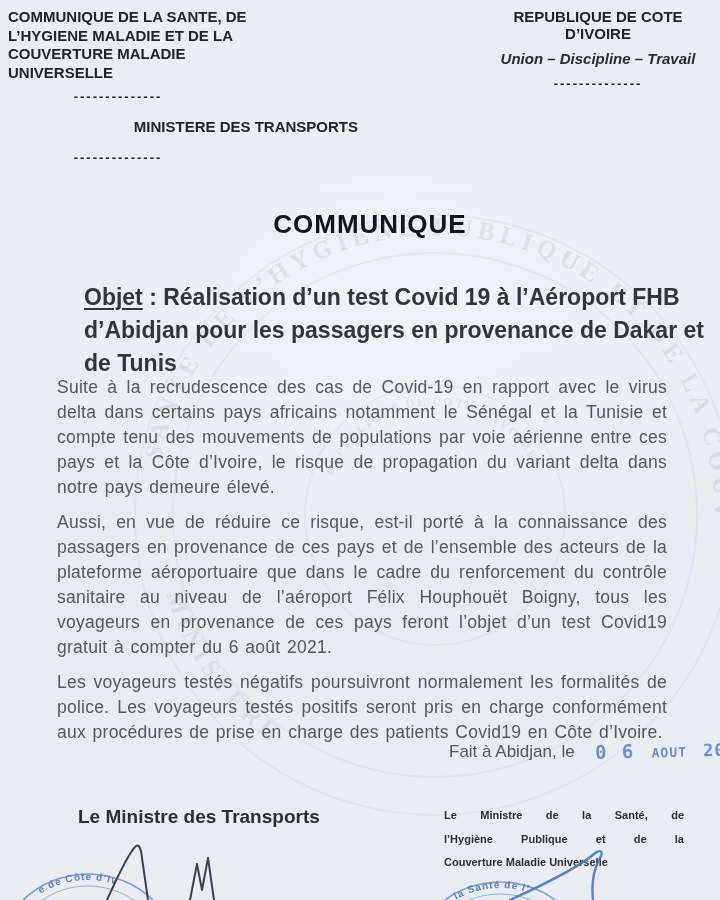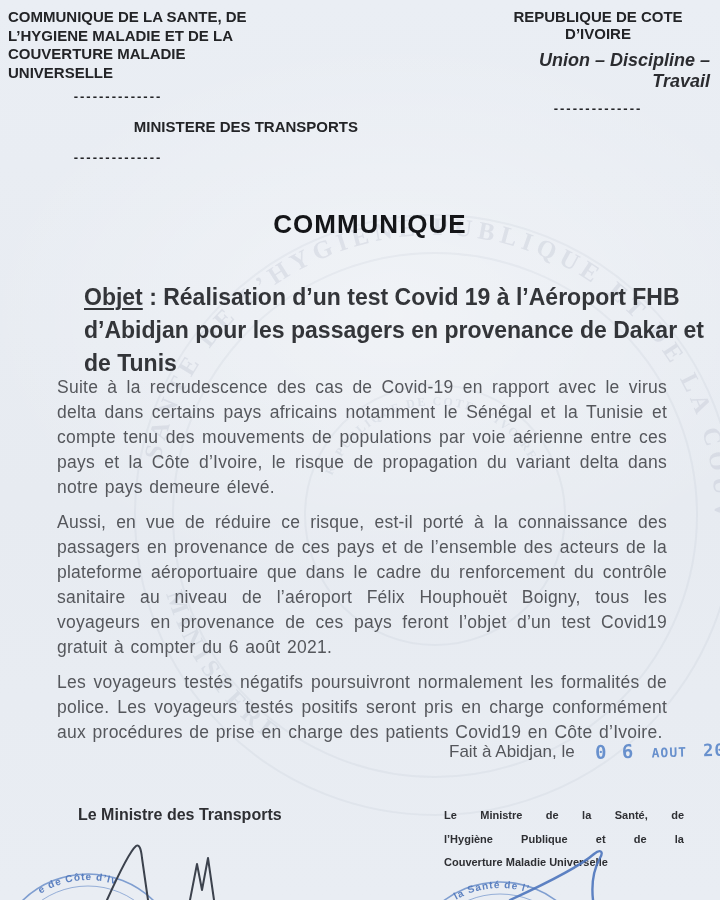--- a/index.html
+++ b/index.html
@@ -19,37 +19,37 @@
   .wm-bot{font-family:"Liberation Serif",serif;font-weight:bold;font-size:25px;letter-spacing:5px;fill:#76819a;fill-opacity:.13;}
   .wm-inner{font-family:"Liberation Serif",serif;font-weight:bold;font-size:12px;letter-spacing:2px;fill:#76819a;fill-opacity:.12;}
   
   .hdr-left{left:8px;top:8px;width:350px;font-size:15px;font-weight:bold;line-height:18.5px;color:#232427;z-index:2;}
   .divider{width:220px;text-align:center;font-weight:bold;font-size:13px;letter-spacing:2px;color:#232427;}
   .hdr-left .divider{margin-top:6px;}
   .hl-transport{margin-top:11px;text-align:right;}
   .hdr-left .d2{margin-top:13px;}
   .hdr-right{left:486px;top:8px;width:224px;text-align:center;z-index:2;}
   .hr-republic{font-size:15px;font-weight:bold;color:#232427;}
-  .hr-motto{margin-top:8px;font-size:18px;font-weight:bold;font-style:italic;color:#2b2c30;text-align:right;}
+  .hr-motto{margin-top:8px;font-size:15px;font-weight:bold;font-style:italic;color:#2b2c30;}
   .hdr-right .divider{margin:9px auto 0 auto;width:160px;}
   
   .title{left:20px;top:209px;width:700px;margin:0;text-align:center;font-size:26px;letter-spacing:1px;font-weight:bold;color:#141518;z-index:2;}
   .subject{left:48px;top:281px;width:632px;font-size:23px;line-height:33px;font-weight:bold;color:#333539;z-index:2;margin-left:36px;}
   .subject-label{text-decoration:underline;text-underline-offset:3px;text-decoration-thickness:1.5px;}
   
   .bodytext{left:47px;top:365px;width:630px;font-size:17.5px;line-height:25px;text-align:justify;color:#55575c;letter-spacing:.25px;word-spacing:1.5px;z-index:2;}
   .bodytext p{margin:10px;}
   
   .dateline{left:449px;top:739px;font-size:17px;color:#54565b;z-index:2;white-space:nowrap;}
   .date-stamp{display:inline-block;margin-left:16px;transform:rotate(-1.5deg);font-family:"DejaVu Sans Mono",monospace;font-weight:bold;color:#4d7dc5;opacity:.82;}
   .st-day{font-size:19px;letter-spacing:2px;}
   .st-month{font-size:13px;letter-spacing:1px;margin-left:6px;}
   .st-year{font-size:17px;letter-spacing:1px;margin-left:6px;}
   
-  .sig-left{left:78px;top:806px;font-size:16px;font-weight:bold;color:#2e2f33;z-index:2;}
+  .sig-left{left:78px;top:806px;font-size:19px;font-weight:bold;color:#2e2f33;z-index:2;}
   .sig-right{left:444px;top:804px;width:240px;font-size:11px;font-weight:bold;line-height:23.5px;color:#2e2f33;z-index:2;}
   .sr-line.j{text-align:justify;text-align-last:justify;}
   
   .bottom-art{position:absolute;left:0;top:838px;z-index:3;}
   .stamp-ring{fill:none;stroke:#5b83c4;stroke-width:1.6;stroke-opacity:.75;}
   .stamp-ring.thin{stroke-width:1;stroke-opacity:.6;}
   .stamp-arc-text{font-family:"Liberation Sans",sans-serif;font-size:10px;font-weight:bold;letter-spacing:1px;fill:#4d74ba;fill-opacity:.9;}
   .sig-stroke-dark{fill:none;stroke:#3c424d;stroke-width:2;stroke-linecap:round;stroke-linejoin:round;}
   .sig-stroke-blue{fill:none;stroke:#4d74bd;stroke-width:2.4;stroke-linecap:round;stroke-linejoin:round;opacity:.9;}
 </style>

